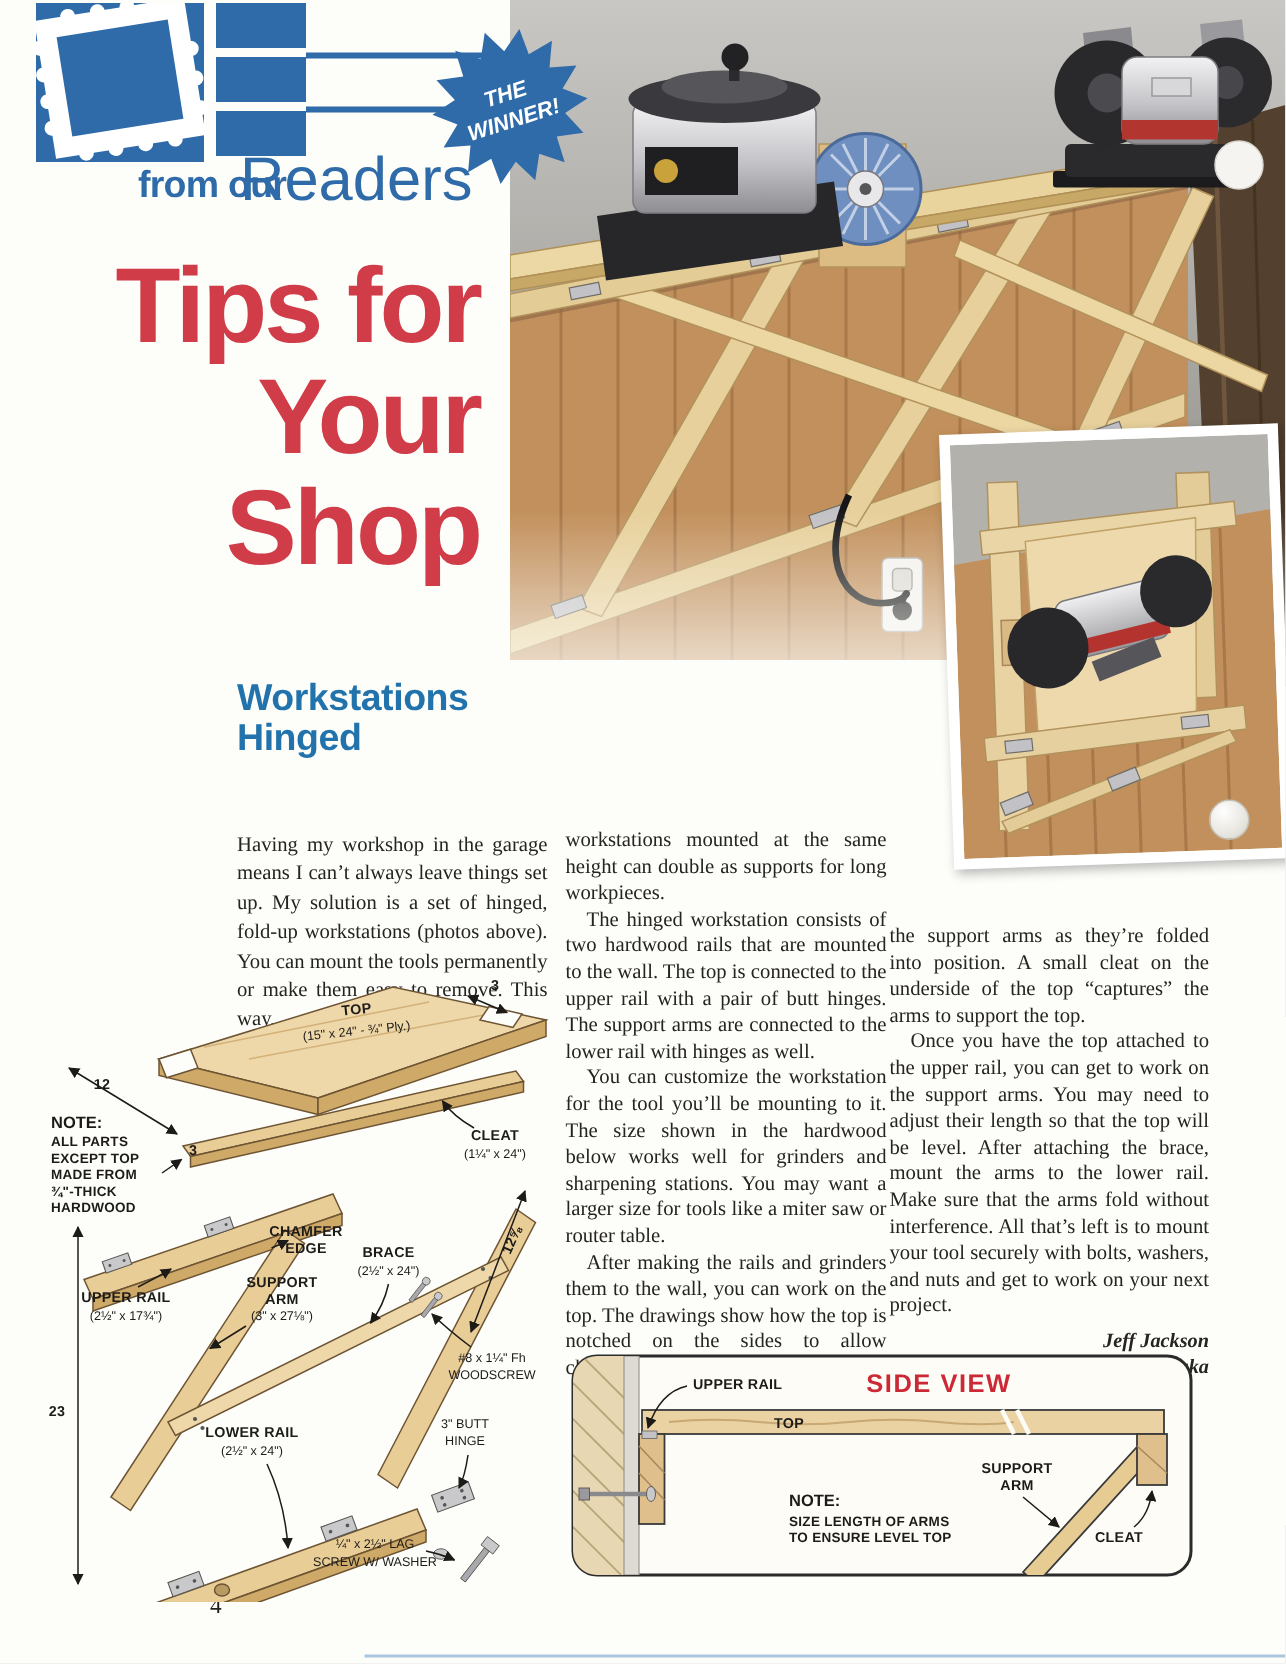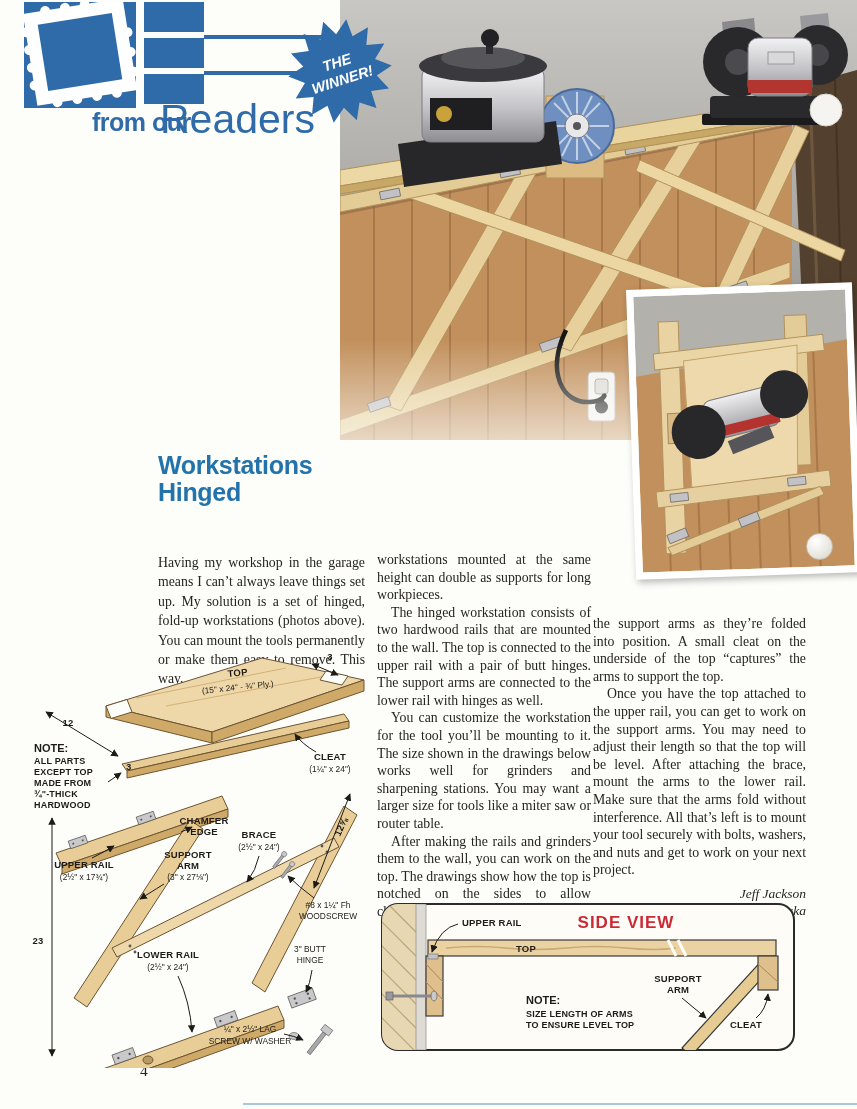--- a/index.html
+++ b/index.html
@@ -28,21 +28,21 @@
   
   .art-heading{position:absolute;left:158px;top:452px;font-weight:700;font-size:25px;
      line-height:27px;color:#2273ab;letter-spacing:-.3px;}
   .bodycol{position:absolute;font-family:"Liberation Serif",serif;font-size:13.8px;
      line-height:17.6px;color:#262420;text-align:justify;margin-top:40px;}
   .bodycol p{margin:0;}
   .bodycol p.ind{text-indent:14px;}
   .col1{left:158px;top:513px;width:207px;line-height:19.4px;}
   .col2{left:377px;top:511px;width:214px;}
   .col3{left:593px;top:575px;width:213px;}
-  .byline{margin-top:6px;text-align:right;font-style:italic;font-size:13.5px;line-height:17.5px;}
+  .byline{margin-top:6px;text-align:right;font-style:italic;font-size:13.5px;line-height:17.5px;font-weight:bold;}
 
   .diagram-svg{position:absolute;left:26px;top:646px;z-index:2;}
   .sideview-svg{position:absolute;left:376px;top:898px;z-index:2;}
 
   .page-num{position:absolute;left:140px;top:1062px;font-family:"Liberation Serif",serif;
      font-size:15.5px;color:#1f1f1f;}
   .footer-right{position:absolute;left:560px;top:1062px;width:245px;text-align:right;
      font-family:"Liberation Serif",serif;font-size:16px;color:#1f1f1f;}
   .bottom-rule{position:absolute;left:243px;top:1103px;width:614px;height:2px;
      background:#a9c7dd;}
@@ -264,33 +264,38 @@
       <g fill="#c2c2c6" stroke="#6f6d68" stroke-width=".8">
         <rect x="30" y="198" width="18" height="8" transform="rotate(-4 39 202)"></rect>
         <rect x="148" y="186" width="18" height="8" transform="rotate(-4 157 190)"></rect>
         <rect x="26" y="236" width="20" height="9" transform="rotate(-20 36 240)"></rect>
         <rect x="98" y="222" width="20" height="9" transform="rotate(-20 108 226)"></rect>
       </g>
     </svg>
   </div>
   <div class="knob"></div>
 
+  <div class="big-title">
+    <div>Tips for</div>
+    <div>Your</div>
+    <div>Shop</div>
+  </div>
 
   <div class="art-heading">
     <div>Workstations</div>
     <div>Hinged</div>
   </div>
 
   <div class="bodycol col1">
     <p>Having my workshop in the garage means I can’t always leave things set up. My solution is a set of hinged, fold-up workstations (photos above). You can mount the tools permanently or make them easy to remove. This way,</p>
   </div>
   <div class="bodycol col2">
     <p>workstations mounted at the same height can double as supports for long workpieces.</p>
     <p class="ind">The hinged workstation consists of two hardwood rails that are mounted to the wall. The top is connected to the upper rail with a pair of butt hinges. The support arms are connected to the lower rail with hinges as well.</p>
-    <p class="ind">You can customize the workstation for the tool you’ll be mounting to it. The size shown in the drawings below works well for grinders and sharpening stations. You may want a larger size for tools like a miter saw or router table.</p>
+    <p class="ind">You can customize the workstation for the tool you’ll be mounting to it. The size shown in the hardwood below works well for grinders and sharpening stations. You may want a larger size for tools like a miter saw or router table.</p>
     <p class="ind">After making the rails and grinders them to the wall, you can work on the top. The drawings show how the top is notched on the sides to allow clearance for</p>
   </div>
   <div class="bodycol col3">
     <p>the support arms as they’re folded into position. A small cleat on the underside of the top “captures” the arms to support the top.</p>
     <p class="ind">Once you have the top attached to the upper rail, you can get to work on the support arms. You may need to adjust their length so that the top will be level. After attaching the brace, mount the arms to the lower rail. Make sure that the arms fold without interference. All that’s left is to mount your tool securely with bolts, washers, and nuts and get to work on your next project.</p>
     <div class="byline">
       <div>Jeff Jackson</div>
       <div>Elkhorn, Nebraska</div>
     </div>
   </div>

